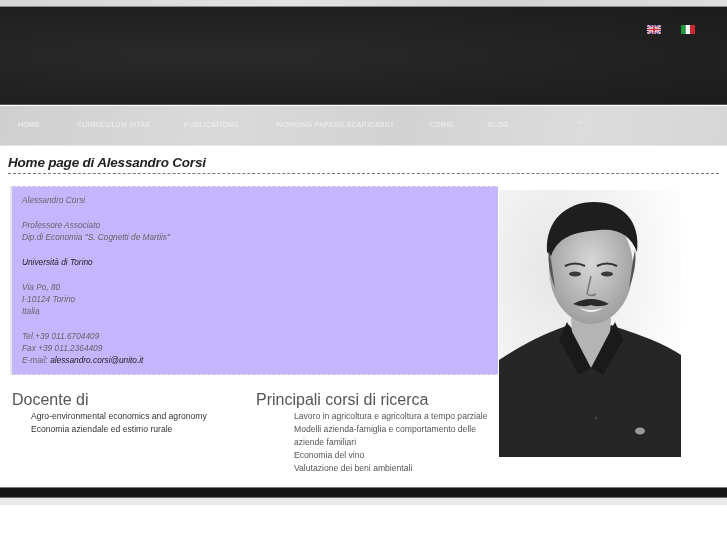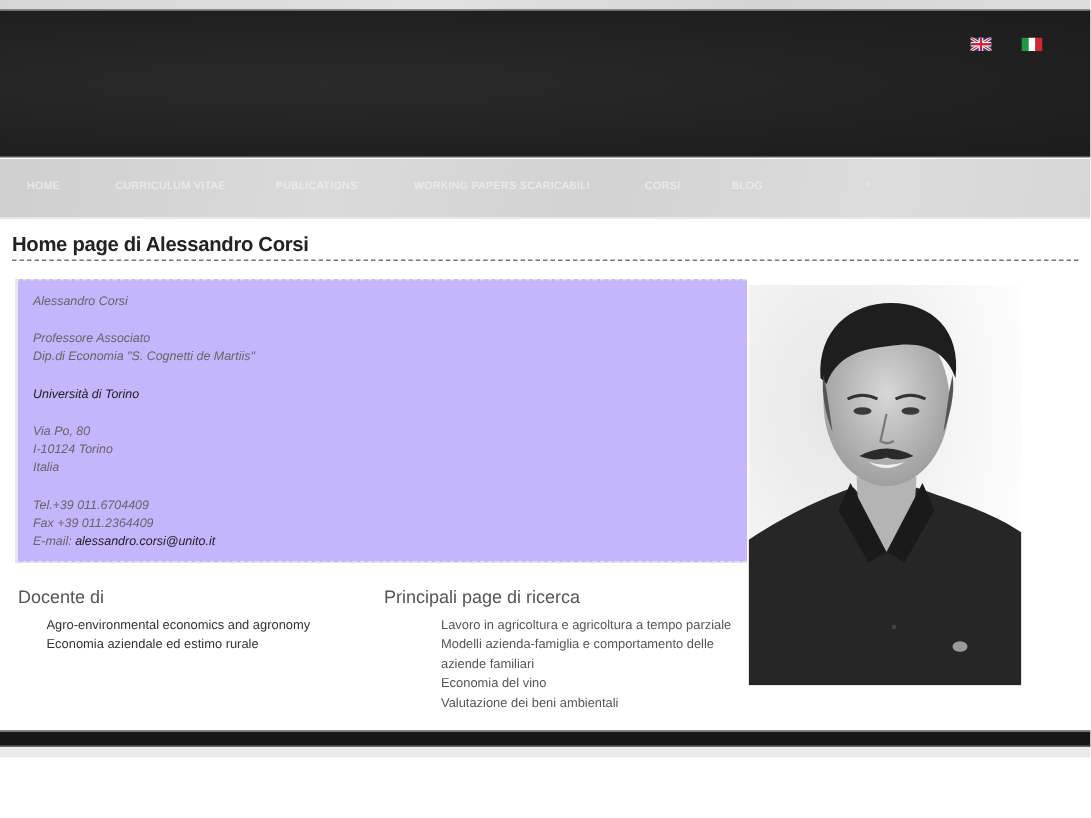--- a/index.html
+++ b/index.html
@@ -26,40 +26,40 @@
     }
     .nav-item {
       position: absolute; top: 15px; font-size: 7px; letter-spacing: 0.3px;
       color: #ececec; text-transform: uppercase; cursor: pointer; white-space: nowrap;
       text-shadow: 0 0 1px rgba(255,255,255,0.4);
     }
     .nav-arrow { position: absolute; top: 13px; left: 577px; font-size: 7px; color: #eaeaea; }
 
     .page-title {
       position: absolute; left: 8px; top: 155px; font-size: 13.5px; font-weight: bold;
-      color: #222; letter-spacing: -0.2px;
+      color: #222; letter-spacing: -0.2px; font-style: italic;
     }
     .title-rule {
       position: absolute; left: 8px; top: 173px; width: 711px; height: 0;
       border-top: 1px dashed #777;
     }
 
     .info-box {
       position: absolute; left: 10px; top: 186px; width: 488px; height: 189px;
       background: #c4b5fd; border-left: 2px solid #e7e7e7;
       border-top: 1px dashed #e2e2e2; border-bottom: 1px dashed #e2e2e2;
     }
     .info-line {
       position: absolute; left: 10px; font-size: 8.3px; font-style: italic; color: #666;
       white-space: nowrap;
     }
     .info-line.strong { color: #222; font-weight: normal; }
     .email-link { color: #222; font-style: italic; cursor: pointer; }
 
-    .section-title { position: absolute; font-size: 12px; color: #555; }
+    .section-title { position: absolute; font-size: 16px; color: #555; }
     .list-item { position: absolute; font-size: 8.6px; color: #333; white-space: nowrap; }
     .list-item.light { color: #555; margin-left: 20px; }
 
     .photo {
       position: absolute; left: 499px; top: 190px; width: 182px; height: 267px;
       background: #fff; overflow: hidden;
     }
 
     .footer-dark {
       position: absolute; left: 0; top: 487px; width: 727px; height: 11px;
@@ -117,21 +117,21 @@
   <div class="info-line" style="top:119px">Italia</div>
   <div class="info-line" style="top:144px">Tel.+39 011.6704409</div>
   <div class="info-line" style="top:156px">Fax +39 011.2364409</div>
   <div class="info-line" style="top:168px"><span>E-mail: </span><span class="email-link">alessandro.corsi@unito.it</span></div>
 </div>
 
 <div class="section-title" style="left:12px; top:391px">Docente di</div>
 <div class="list-item" style="left:31px; top:411px">Agro-environmental economics and agronomy</div>
 <div class="list-item" style="left:31px; top:424px">Economia aziendale ed estimo rurale</div>
 
-<div class="section-title" style="left:256px; top:391px">Principali page di ricerca</div>
+<div class="section-title" style="left:256px; top:391px">Principali corsi di ricerca</div>
 <div class="list-item light" style="left:274px; top:411px">Lavoro in agricoltura e agricoltura a tempo parziale</div>
 <div class="list-item light" style="left:274px; top:424px">Modelli azienda-famiglia e comportamento delle</div>
 <div class="list-item light" style="left:274px; top:437px">aziende familiari</div>
 <div class="list-item light" style="left:274px; top:450px">Economia del vino</div>
 <div class="list-item light" style="left:274px; top:463px">Valutazione dei beni ambientali</div>
 
 <div class="photo" aria-label="Alessandro Corsi">
   <svg width="182" height="267" viewBox="0 0 182 267">
     <defs>
       <radialGradient id="bg" cx="0.3" cy="0.3" r="0.8">

